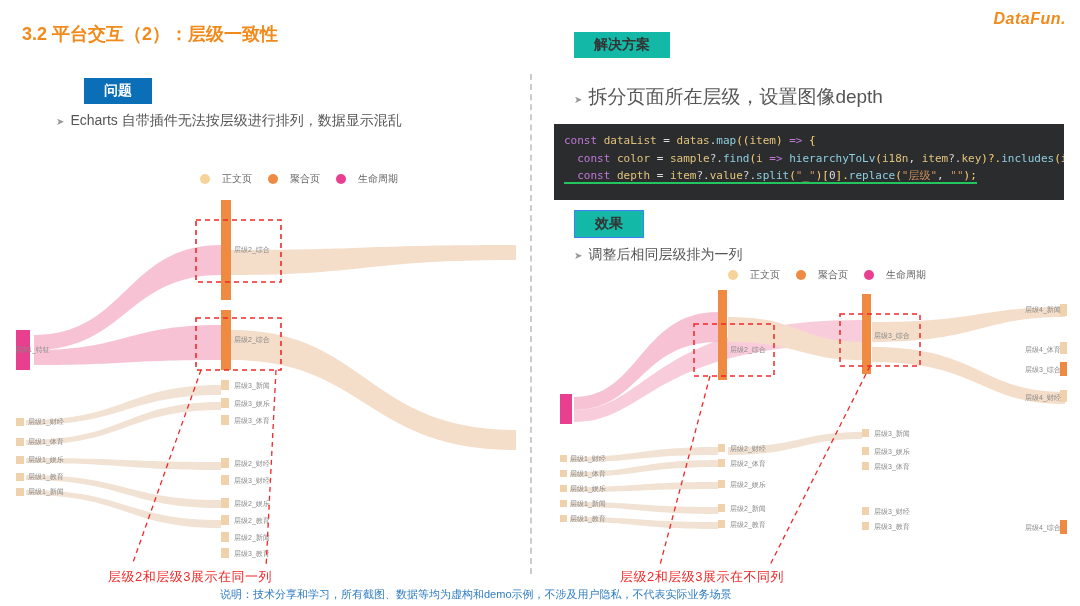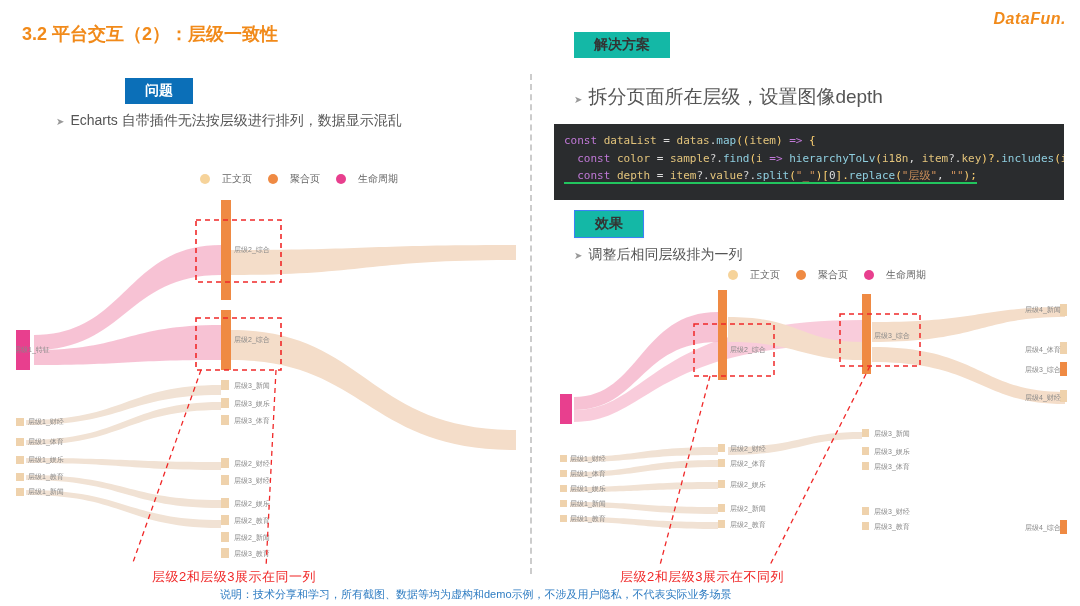--- a/index.html
+++ b/index.html
@@ -37,21 +37,21 @@
     border-left: 2px dashed #ccc;
   }
   
   .pill {
     display: inline-block;
     padding: 4px 20px;
     font-size: 14px;
     font-weight: 600;
     position: absolute;
   }
-  .pill-blue   { background: #0b6fb8; color: #fff; margin-left: 41px; }
+  .pill-blue   { background: #0b6fb8; color: #fff; }
   .pill-pink   { background: #14b8a6; color: #333; }
   .pill-white  { background: #14b8a6; color: #333; border: 1px solid #3b82f6; box-shadow: 0 1px 2px rgba(0,0,0,.05);}
   .bullet {
     position: absolute;
     font-size: 14px;
     color: #555;
   }
   .bullet::before { content: "➤"; color: #999; margin-right: 6px; font-size: 10px; }
   
   .code {
@@ -284,16 +284,16 @@
   <text class="node-lbl" x="10" y="239">层级1_教育</text>
 
   <rect x="134" y="42" width="80" height="52" fill="none" stroke="#f02828" stroke-width="1.5" stroke-dasharray="5 4"></rect>
   <rect x="280" y="32" width="80" height="52" fill="none" stroke="#f02828" stroke-width="1.5" stroke-dasharray="5 4"></rect>
 
   <line x1="150" y1="94" x2="100" y2="283" stroke="#f02828" stroke-width="1.3" stroke-dasharray="5 4"></line>
   <line x1="310" y1="84" x2="210" y2="283" stroke="#f02828" stroke-width="1.3" stroke-dasharray="5 4"></line>
 </svg>
 </div>
 
-<div class="caption-red" style="left:108px; top:568px;margin-left:44px;">层级2和层级3展示在同一列</div>
+<div class="caption-red" style="left:108px; top:568px;">层级2和层级3展示在同一列</div>
 <div class="caption-red" style="left:620px; top:568px;">层级2和层级3展示在不同列</div>
 
 <div class="disclaimer">说明：技术分享和学习，所有截图、数据等均为虚构和demo示例，不涉及用户隐私，不代表实际业务场景</div>
 
 </body></html>

